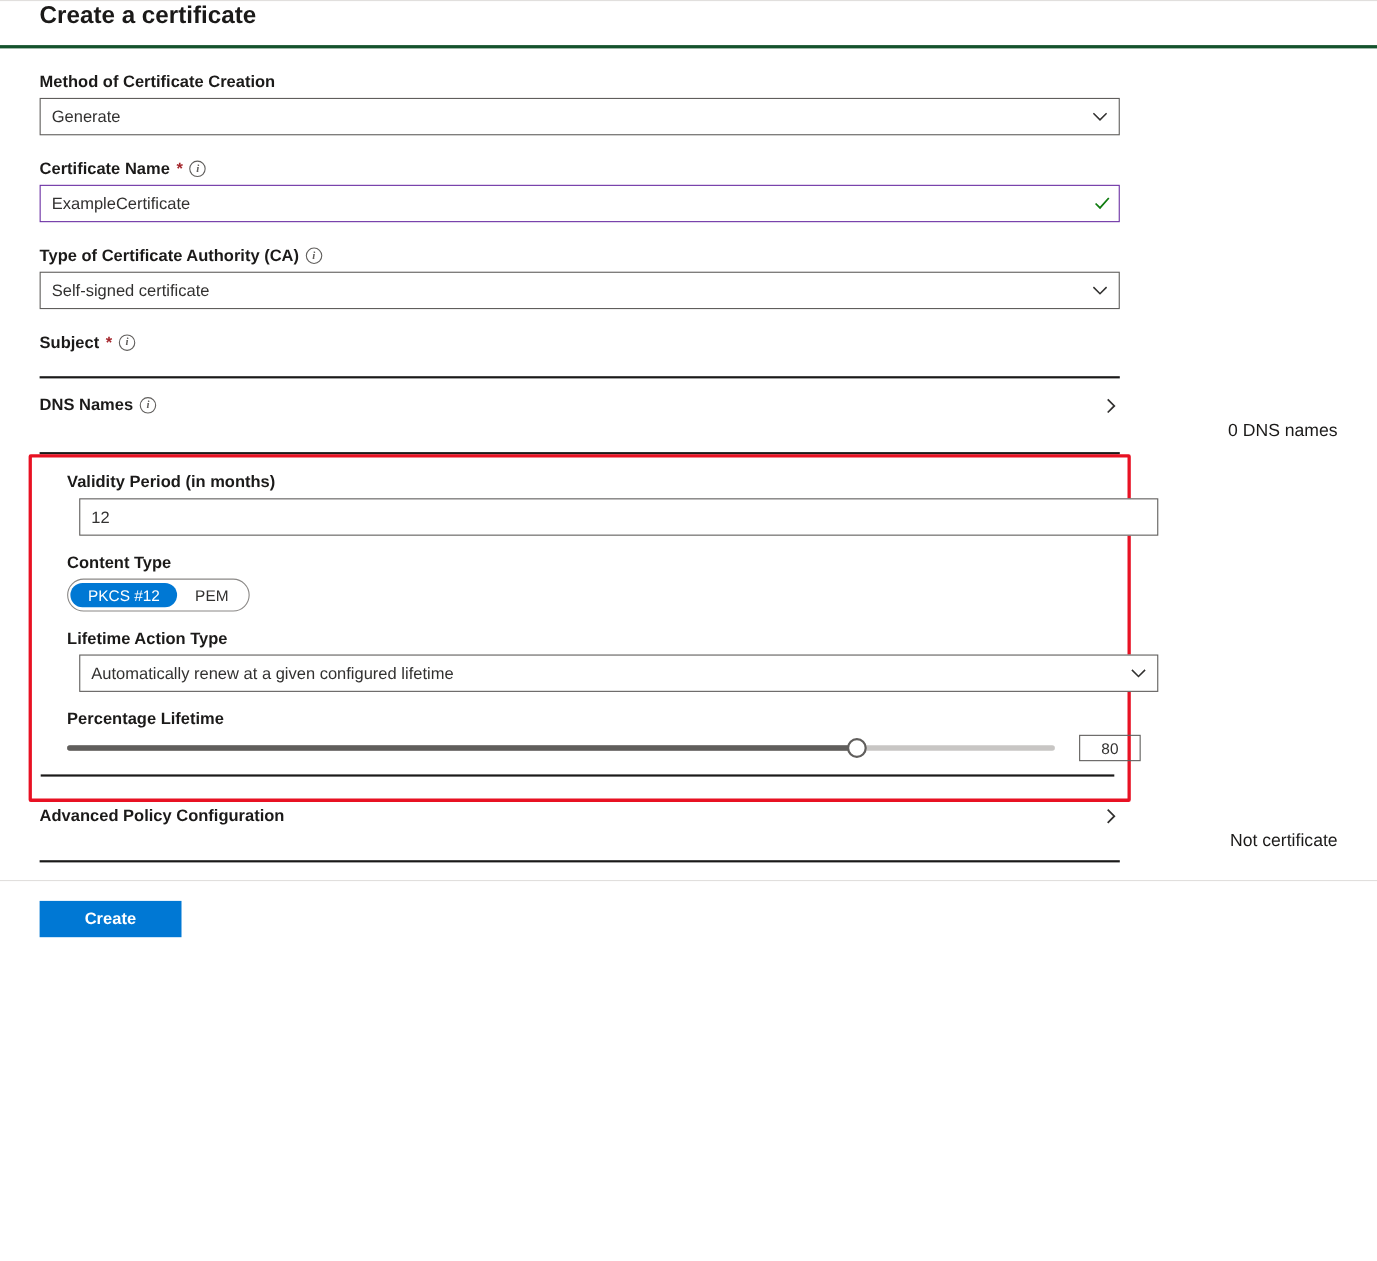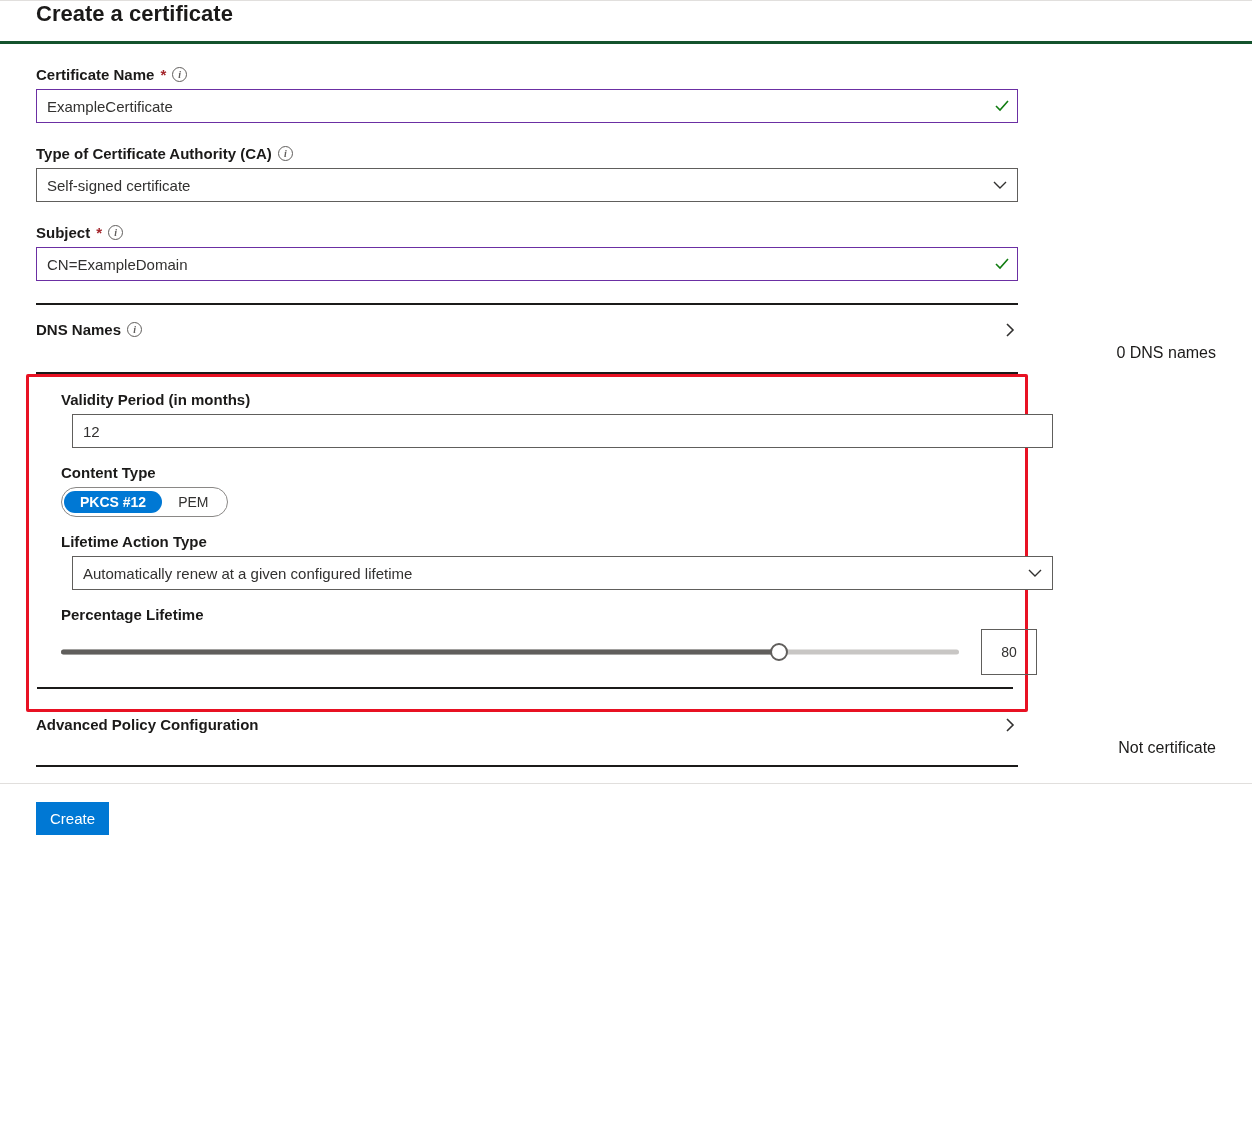--- a/index.html
+++ b/index.html
@@ -141,21 +141,21 @@
   .toggle-option {
     padding: 3px 16px;
     font-size: 14px;
     cursor: pointer;
     border-radius: 16px;
     color: #323130;
   }
   .toggle-option.active {
     background: #0078d4;
     color: #fff;
-    font-weight: 700;
+    font-weight: 400;
   }
 
   .slider-row {
     display: flex;
     align-items: center;
     gap: 22px;
     width: 976px;
   }
   .slider-track {
     position: relative;
@@ -183,58 +183,69 @@
     position: absolute;
     top: 50%;
     width: 18px; height: 18px;
     background: #fff;
     border: 2px solid #605e5c;
     border-radius: 50%;
     transform: translate(-50%, -50%);
   }
   .slider-value-box {
     width: 56px;
-    height: 46px;
+    height: 24px;
     border: 1px solid #605e5c;
     text-align: right;
     font-size: 14px;
     display: flex;
     align-items: center;
     justify-content: center;
   }
 
   .footer {
     border-top: 1px solid #e1dfdd;
     padding: 18px 36px 22px 36px;
     margin-top: 10px;
   }
   .btn-primary {
     background: #0078d4;
     color: #fff;
     border: none;
     font-size: 15px;
-    font-weight: 400;
-    padding: 8px 14px;
+    font-weight: 700;
+    padding: 8px 41px;
     cursor: pointer;
     font-family: inherit;
   }
   .apc-block { margin-top: -2px; }
   .apc-block .field-label { font-size: 15px; }
 </style>
 </head>
 <body>
 
 <div class="page">
 
   <div class="header">
     <h1>Create a certificate</h1>
   </div>
 
   <div class="form-area">
 
+    <div class="field">
+      <div class="field-label">Method of Certificate Creation</div>
+      <div class="select-wrap">
+        <button class="select-box">Generate</button>
+        <span class="chev-down">
+          <svg width="16" height="16" viewBox="0 0 16 16">
+              <path d="M2 5 L8 11 L14 5" fill="none" stroke="#323130" stroke-width="1.4"></path>
+            </svg>
+        </span>
+      </div>
+    </div>
 
     <div class="field">
       <div class="field-label">
         <span>Certificate Name</span>
         <span class="req">*</span>
         <span class="info-icon">i</span>
       </div>
       <div class="input-wrap">
         <input class="text-input validated" type="text" value="ExampleCertificate" style="">
         <span class="check-icon">
@@ -258,28 +269,20 @@
             </svg>
         </span>
       </div>
     </div>
 
     <div class="field">
       <div class="field-label">
         <span>Subject</span>
         <span class="req">*</span>
         <span class="info-icon">i</span>
-      </div>
-      <div class="input-wrap">
-        <input class="text-input validated" type="text" value="CN=ExampleDomain" style="">
-        <span class="check-icon">
-          <svg width="16" height="16" viewBox="0 0 16 16">
-              <path d="M2 8 L6 12 L14 3" fill="none" stroke="#107c10" stroke-width="1.6"></path>
-            </svg>
-        </span>
       </div>
     </div>
 
     <hr class="divider">
 
     <div style="margin-bottom:10px;">
       <div class="nav-row">
         <div class="field-label">
           <span>DNS Names</span>
           <span class="info-icon">i</span>

